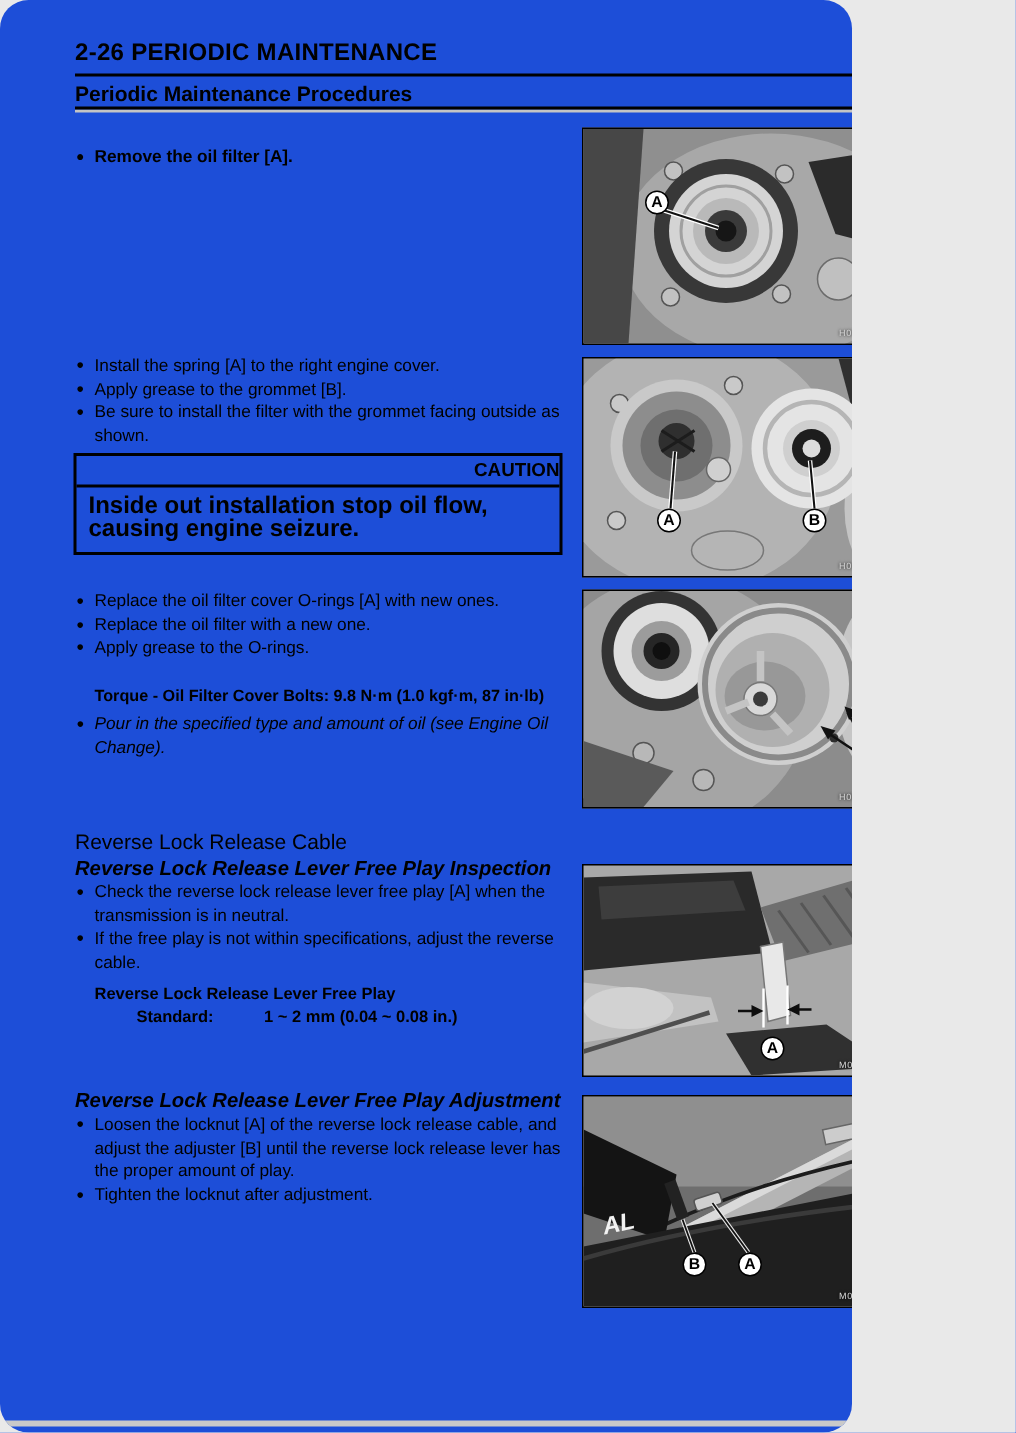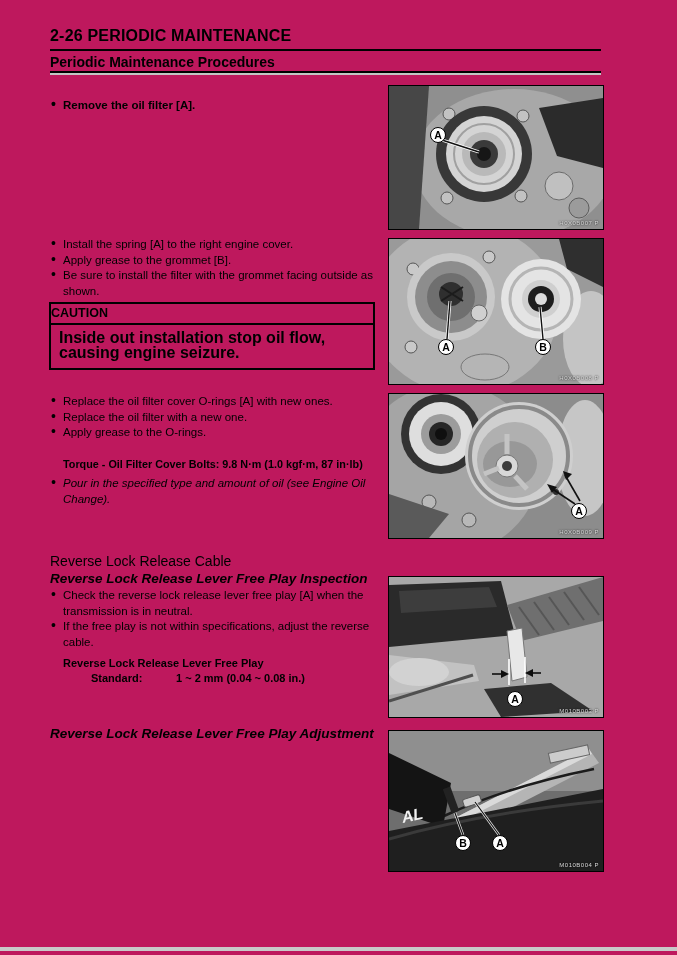--- a/index.html
+++ b/index.html
@@ -1,31 +1,31 @@
 <!DOCTYPE html>
 <html><head>
 <meta charset="utf-8">
 <style>
   html,body{margin:0;padding:0;background:#e9e9e9;}
-  .page{position:relative;width:677px;height:955px;background:#be185d;overflow:hidden;
-        font-family:"Liberation Sans",sans-serif;color:#000;}
+  .page{position:relative;width:568px;height:955px;background:#1d4ed8;overflow:hidden;
+        font-family:"Liberation Sans",sans-serif;color:#000;border-radius:19px;}
   
   .page-title{position:absolute;left:50px;top:27px;font-size:16px;font-weight:bold;letter-spacing:.2px;}
   .rule-1{position:absolute;left:50px;top:49px;width:551px;height:2px;background:#000;}
   .page-subtitle{position:absolute;left:50px;top:54px;font-size:14px;font-weight:bold;}
   .rule-2{position:absolute;left:50px;top:71px;width:551px;height:2px;background:#000;box-shadow:0 2px 0 #c4c4c4;}
   
   .tblock{position:absolute;left:50px;width:326px;font-size:11.5px;line-height:15.5px;}
   ul.bullets{margin:0;padding:0;list-style:none;}
   ul.bullets li{position:relative;padding-left:13px;}
   ul.bullets li::before{content:"\2022";position:absolute;left:1px;top:-1px;font-size:14px;}
   .sec-heading{position:absolute;left:50px;font-size:14px;font-weight:normal;}
   .sub-heading{position:absolute;left:50px;font-size:13.5px;font-weight:bold;font-style:italic;}
   .caution-box{position:absolute;left:49px;top:302px;width:326px;border:2px solid #000;box-sizing:border-box;}
-  .caution-title{text-align:left;font-size:12.5px;font-weight:bold;padding:2px 0 3px;border-bottom:2px solid #000;}
+  .caution-title{text-align:right;font-size:12.5px;font-weight:bold;padding:2px 0 3px;border-bottom:2px solid #000;}
   .caution-text{font-size:16px;font-weight:bold;line-height:15px;padding:5px 8px 8px;}
   .torque-line{position:absolute;left:63px;top:458px;font-size:10.8px;font-weight:bold;white-space:nowrap;}
   .spec-block{position:absolute;left:63px;top:656px;font-size:11px;font-weight:bold;line-height:15px;}
   .spec-row{display:flex;margin-left:28px;}
   .spec-row .spec-label{width:85px;}
   
   .photo{position:absolute;left:388px;width:214px;background:#8c8c8c;border:1px solid #000;overflow:hidden;}
   .photo svg{display:block;width:100%;height:100%;}
   #photo-1{top:85px;height:143px;}
   #photo-2{top:238px;height:145px;}
@@ -92,20 +92,26 @@
   </div>
   <div class="spec-block">
     <div>Reverse Lock Release Lever Free Play</div>
     <div class="spec-row">
       <span class="spec-label">Standard:</span>
       <span>1 ~ 2 mm (0.04 ~ 0.08 in.)</span>
     </div>
   </div>
 
   <div class="sub-heading" style="top:726px;">Reverse Lock Release Lever Free Play Adjustment</div>
+  <div class="tblock" style="top:743px;">
+    <ul class="bullets">
+        <li>Loosen the locknut [A] of the reverse lock release cable, and adjust the adjuster [B] until the reverse lock release lever has the proper amount of play.</li>
+        <li>Tighten the locknut after adjustment.</li>
+      </ul>
+  </div>
 
   <div class="photo" id="photo-1">
     <svg viewBox="0 0 214 143">
       <rect width="214" height="143" fill="#8f8f8f"></rect>
       <ellipse cx="125" cy="78" rx="100" ry="75" fill="#a8a8a8"></ellipse>
       <polygon points="0,0 40,0 30,143 0,143" fill="#474747"></polygon>
       <polygon points="150,22 214,12 214,82 168,70" fill="#2b2b2b"></polygon>
       <circle cx="60" cy="28" r="6" fill="#c2c2c2" stroke="#555"></circle>
       <circle cx="134" cy="30" r="6" fill="#c2c2c2" stroke="#555"></circle>
       <circle cx="58" cy="112" r="6" fill="#c2c2c2" stroke="#555"></circle>

